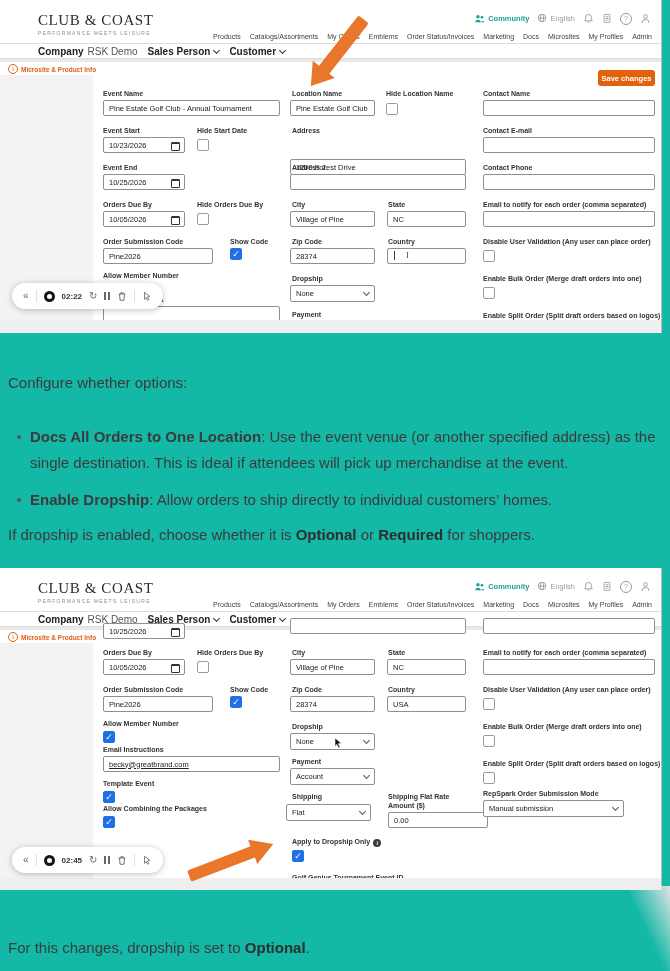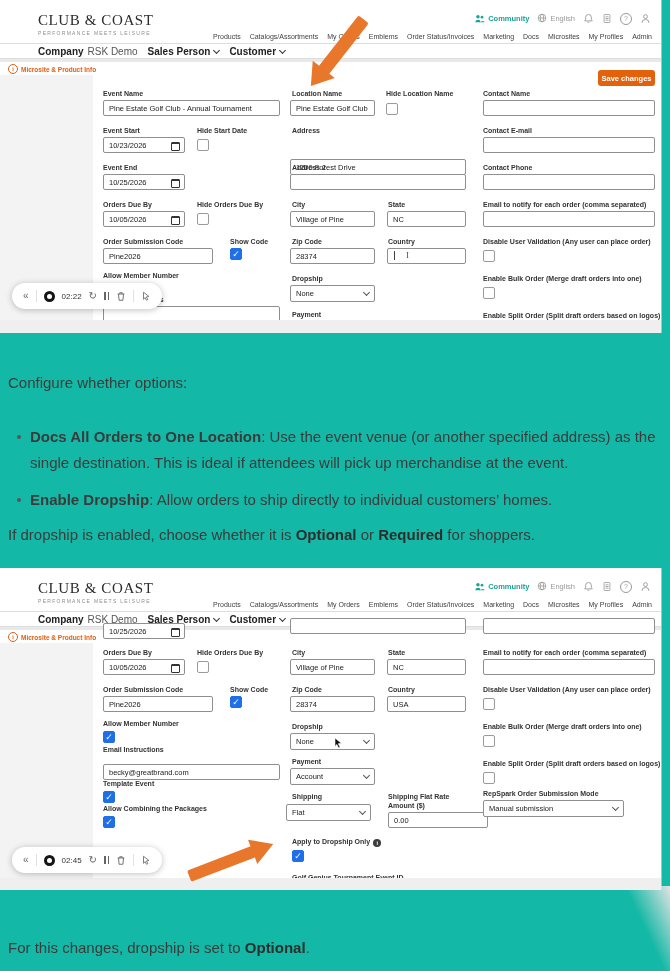--- a/index.html
+++ b/index.html
@@ -49,21 +49,21 @@
   .cbx.on{background:var(--checkbox_blue);border-color:var(--checkbox_blue)}
   .cbx.on::after{content:"✓";color:#fff;font-size:9px;line-height:11px;display:block;text-align:center}
   .dinfo{display:inline-block;width:8px;height:8px;background:#3c3c3c;border-radius:50%;color:#fff;
          font-size:5.5px;line-height:8px;text-align:center;vertical-align:-1px;margin-left:3px;font-weight:bold}
   
   .pill{position:absolute;height:26px;background:#fff;border-radius:14px;
         box-shadow:0 1px 6px rgba(0,0,0,.25);display:flex;align-items:center;gap:7px;
         padding:0 11px;z-index:6;color:#666}
   .pdiv{width:1px;height:12px;background:#e2e2e2}
   .recdot{width:11px;height:11px;border:3px solid #151515;border-radius:50%;box-sizing:border-box;flex:none}
-  .rectime{font-size:8px;font-weight:normal;color:#333}
+  .rectime{font-size:8px;font-weight:bold;color:#333}
   .pbars{display:flex;gap:2px}
   .pbars i{width:1.6px;height:8px;background:#666}
   .pico{font-size:10px;color:#666;line-height:1}
   
   .arrow-v{position:absolute;z-index:7}
   .ashaft-v{position:absolute;left:8px;top:0;width:13px;height:66px;background:var(--arrow_orange);border-radius:2px}
   .ahead-v{position:absolute;left:0;top:64px;width:0;height:0;
            border-left:14.5px solid transparent;border-right:14.5px solid transparent;
            border-top:21px solid var(--arrow_orange)}
   .arrow-h{position:absolute;z-index:7}
@@ -374,21 +374,21 @@
         <span class="cal"></span>
       </div>
     <span class="cbx" style="left:197px;top:93px"></span>
     <div class="lbl" style="left:103px;top:118px">Order Submission Code</div>
     <div class="lbl" style="left:230px;top:118px">Show Code</div>
     <input class="inp" style="left: 103px; top: 128px; width: 110px;" readonly="" value="Pine2026">
     <span class="cbx on" style="left:230px;top:128px"></span>
     <div class="lbl" style="left:103px;top:152px">Allow Member Number</div>
     <span class="cbx on" style="left:103px;top:163px"></span>
     <div class="lbl" style="left:103px;top:178px">Email Instructions</div>
-    <input class="inp" style="left: 103px; top: 196px; width: 177px;" readonly="" value="becky@greatbrand.com">
+    <input class="inp" style="left: 103px; top: 188px; width: 177px; text-decoration: underline;" readonly="" value="becky@greatbrand.com">
     <div class="lbl" style="left:103px;top:212px">Template Event</div>
     <span class="cbx on" style="left:103px;top:223px"></span>
     <div class="lbl" style="left:103px;top:237px">Allow Combining the Packages</div>
     <span class="cbx on" style="left:103px;top:248px"></span>
 
     <input class="inp" style="left: 290px; top: 50px; width: 176px;" readonly="" value="">
     <div class="lbl" style="left:292px;top:81px">City</div>
     <input class="inp" style="left: 290px; top: 91px; width: 85px;" readonly="" value="Village of Pine">
     <div class="lbl" style="left:388px;top:81px">State</div>
     <input class="inp" style="left: 387px; top: 91px; width: 79px;" readonly="" value="NC">

